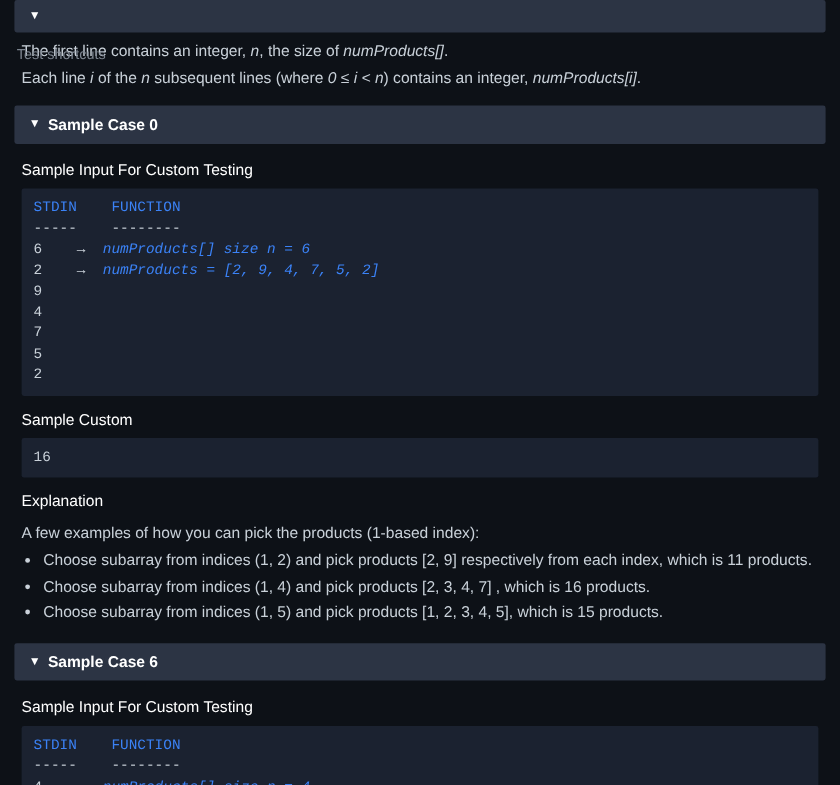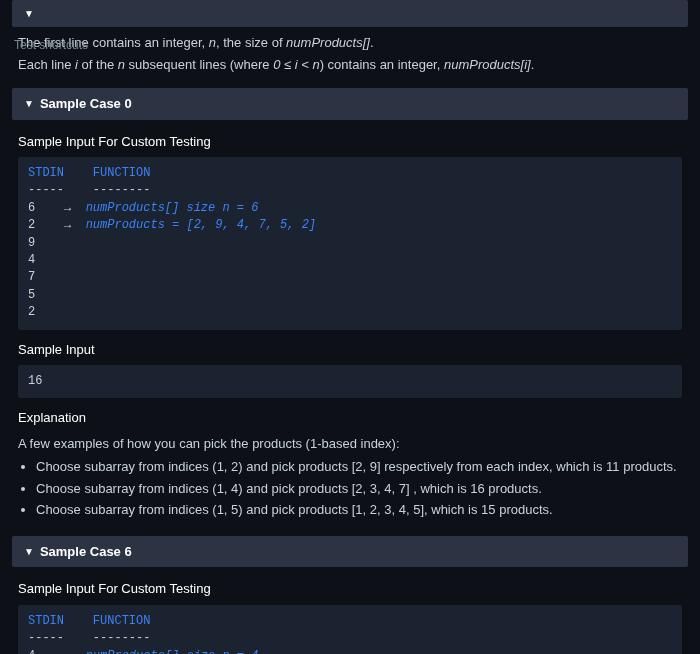--- a/index.html
+++ b/index.html
@@ -89,21 +89,21 @@
     <div class="codeblock"><span class="col-label">STDIN</span>    <span class="col-label">FUNCTION</span>
 <span>-----</span>    <span>--------</span>
 <span>6</span>    <span>→</span>  <span class="comment">numProducts[] size n = 6</span>
 <span>2</span>    <span>→</span>  <span class="comment">numProducts = [2, 9, 4, 7, 5, 2]</span>
 <span>9</span>
 <span>4</span>
 <span>7</span>
 <span>5</span>
 <span>2</span></div>
 
-    <div class="subheading">Sample Input</div>
+    <div class="subheading">Sample Custom</div>
     <div class="codeblock">16</div>
 
     <div class="subheading">Explanation</div>
     <p class="desc">A few examples of how you can pick the products (1-based index):</p>
     <ul>
       <li>Choose subarray from indices (1, 2) and pick products [2, 9] respectively from each index, which is 11 products.</li>
       <li>Choose subarray from indices (1, 4) and pick products [2, 3, 4, 7] , which is 16 products.</li>
       <li>Choose subarray from indices (1, 5) and pick products [1, 2, 3, 4, 5], which is 15 products.</li>
     </ul>
   </div>

